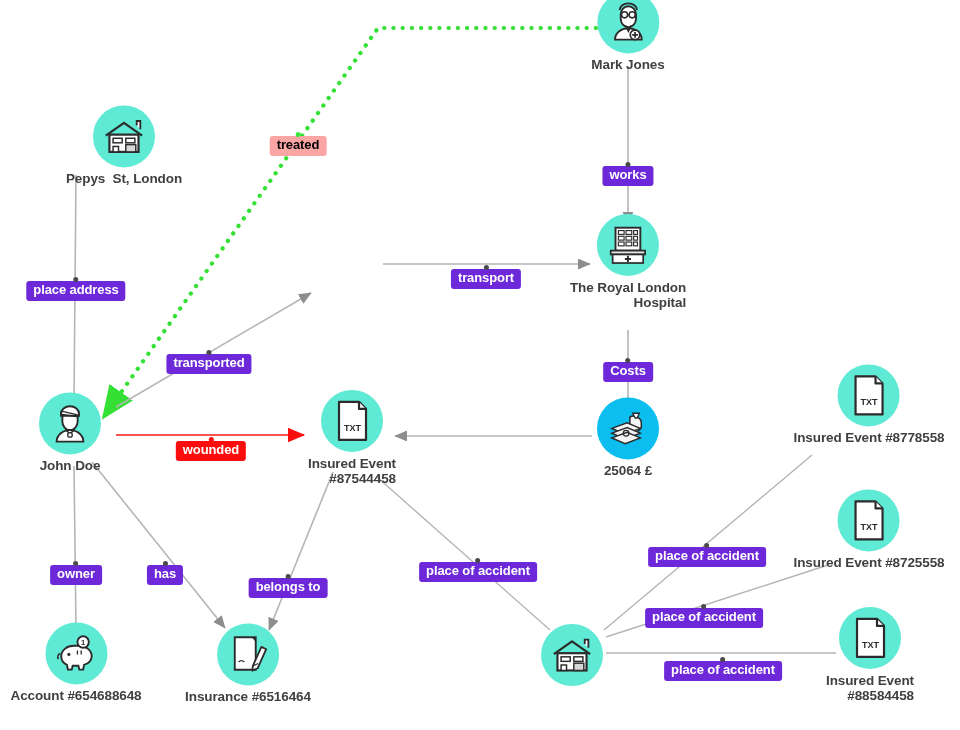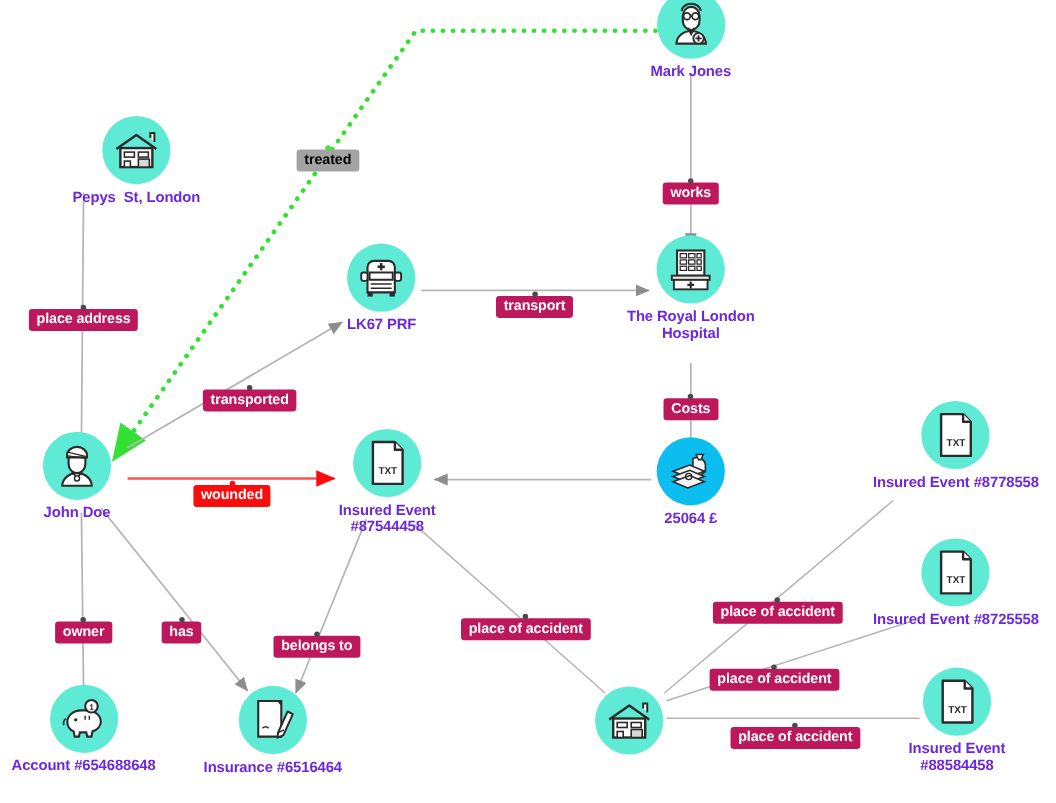--- a/index.html
+++ b/index.html
@@ -41,42 +41,42 @@
     align-items: center;
     justify-content: center;
   }
   .node-disc.accent-cyan {
     background: #0cbdf0;
   }
   .node-label {
     margin-top: 4px;
     font-size: 13.5px;
     font-weight: bold;
-    color: #6d28d9;
-    text-align: center;
+    color: #404040;
+    text-align: right;
     line-height: 1.12;
     white-space: pre;
     letter-spacing: -0.1px;
   }
   .edge-label {
     position: absolute;
     transform: translate(-50%, 0);
-    background: #be185d;
+    background: #6d28d9;
     color: #ffffff;
     font-size: 13px;
     font-weight: bold;
     padding: 2px 7px 3px 7px;
     border-radius: 3px;
     line-height: 1.15;
     white-space: nowrap;
     cursor: pointer;
     letter-spacing: -0.1px;
   }
   .edge-label.variant-green {
-    background: #a3a3a3;
+    background: #fca5a5;
     color: #000000;
     text-align: center;
   }
   .edge-label.variant-red {
     background: #fb0d0d;
     color: #ffffff;
   }
   .edge-label .pin {
     position: absolute;
     left: 50%;
@@ -164,35 +164,20 @@
         <path d="M21.2,14 L22.8,14" stroke="#2b2b2b" stroke-width="1.4"></path>
         <path d="M8,40 a14,12 0 0,1 28,0 z" fill="#fff" stroke="#2b2b2b" stroke-width="2"></path>
         <path d="M19,25 L22,31 L25,25" fill="none" stroke="#2b2b2b" stroke-width="1.8"></path>
         <circle cx="29" cy="35" r="5" fill="#fff" stroke="#2b2b2b" stroke-width="1.8"></circle>
         <path d="M29,32 L29,38 M26,35 L32,35" stroke="#2b2b2b" stroke-width="1.8"></path>
       </svg>
     </div>
     <div class="node-label">Mark Jones</div>
   </div>
 
-  <div class="node" style="left:347px; top:262px;">
-    <div class="node-disc">
-      <svg width="46" height="42" viewBox="0 0 48 44">
-        <path d="M11,12 a6,6 0 0,1 6,-6 l14,0 a6,6 0 0,1 6,6 l0,24 l-26,0 z" fill="#fff" stroke="#2b2b2b" stroke-width="2"></path>
-        <path d="M24,8 L24,15 M20.5,11.5 L27.5,11.5" stroke="#2b2b2b" stroke-width="2.4"></path>
-        <path d="M13,17 l22,0 l0,7 l-22,0 z" fill="#fff" stroke="#2b2b2b" stroke-width="1.8"></path>
-        <path d="M14,28 l20,0 M14,32 l20,0" stroke="#2b2b2b" stroke-width="1.4"></path>
-        <rect x="5" y="17" width="6" height="8" rx="2" fill="#fff" stroke="#2b2b2b" stroke-width="1.8"></rect>
-        <rect x="37" y="17" width="6" height="8" rx="2" fill="#fff" stroke="#2b2b2b" stroke-width="1.8"></rect>
-        <rect x="11" y="36" width="5" height="4" fill="#2b2b2b"></rect>
-        <rect x="32" y="36" width="5" height="4" fill="#2b2b2b"></rect>
-      </svg>
-    </div>
-    <div class="node-label">LK67 PRF</div>
-  </div>
 
   <div class="node" style="left:70px; top:433px;">
     <div class="node-disc">
       <svg width="42" height="42" viewBox="0 0 44 44">
         <path d="M14,16 a8,9 0 0,1 16,0 l0,4 a8,9 0 0,1 -16,0 z" fill="#fff" stroke="#2b2b2b" stroke-width="2"></path>
         <path d="M12.5,12 a9.5,8 0 0,1 19,0 l0,2 l-19,0 z" fill="#fff" stroke="#2b2b2b" stroke-width="2"></path>
         <path d="M13,9 L30,13 M13.5,12.5 L31,15" stroke="#2b2b2b" stroke-width="1.3"></path>
         <path d="M8,41 a14,12 0 0,1 28,0 z" fill="#fff" stroke="#2b2b2b" stroke-width="2"></path>
         <path d="M17,28 l5,5 l5,-5" fill="none" stroke="#2b2b2b" stroke-width="1.6"></path>
         <circle cx="22" cy="34" r="2.4" fill="#fff" stroke="#2b2b2b" stroke-width="1.4"></circle>
@@ -341,21 +326,21 @@
   <div class="edge-label" style="left:628px; top:166px;">
     <span class="pin"></span>
     <span>works</span>
   </div>
 
   <div class="edge-label" style="left:486px; top:269px;">
     <span class="pin"></span>
     <span>transport</span>
   </div>
 
-  <div class="edge-label" style="left:227px; top:354px;">
+  <div class="edge-label" style="left:209px; top:354px;">
     <span class="pin"></span>
     <span>transported</span>
   </div>
 
   <div class="edge-label" style="left:628px; top:362px;">
     <span class="pin"></span>
     <span>Costs</span>
   </div>
 
   <div class="edge-label variant-red" style="left:211px; top:441px;">

